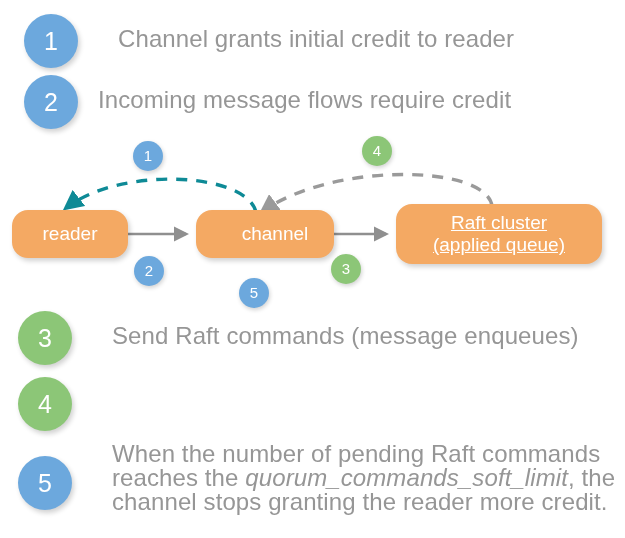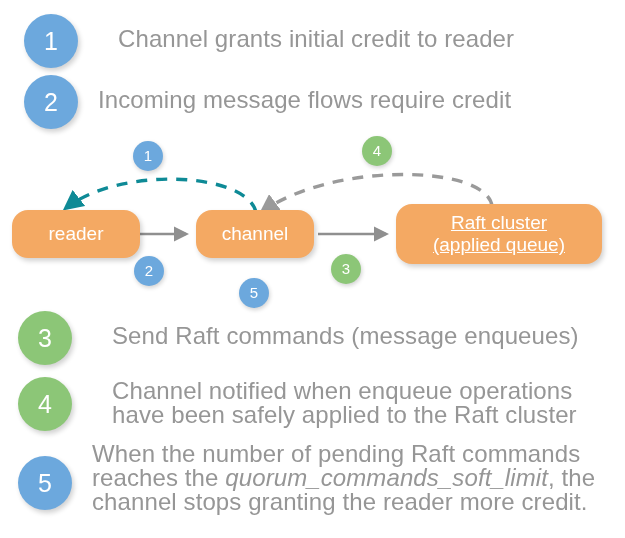--- a/index.html
+++ b/index.html
@@ -61,22 +61,22 @@
     border-radius: 16px;
     color: #ffffff;
     display: flex;
     align-items: center;
     justify-content: center;
     text-align: center;
     font-size: 19px;
     line-height: 22px;
     box-shadow: 2px 3px 5px rgba(0,0,0,0.18);
   }
-  #node-reader  { left: 12px;  top: 82px; width: 128px; height: 48px; }
-  #node-channel { left: 196px; top: 82px; width: 118px; height: 48px; }
+  #node-reader  { left: 12px;  top: 82px; width: 116px; height: 48px; }
+  #node-channel { left: 196px; top: 82px; width: 118px; height: 48px; padding-left: 20px; }
   #node-raft    { left: 396px; top: 76px; width: 206px; height: 60px; text-decoration: underline; }
 
   .chip {
     position: absolute;
     width: 30px;
     height: 30px;
     border-radius: 50%;
     color: #ffffff;
     font-size: 15px;
     line-height: 30px;
@@ -159,21 +159,20 @@
   <div class="chip blue" id="chip-5">5</div>
 </div>
 
 <div class="legend-row" style="left:18px; top:311px; width:590px;">
   <div class="bullet green">3</div>
   <div class="legend-text" style="margin-left:40px; margin-top:13px;">Send Raft commands (message enqueues)</div>
 </div>
 
 <div class="legend-row" style="left:18px; top:377px; width:590px;">
   <div class="bullet green">4</div>
-  <div class="legend-text" style="margin-left:40px; margin-top:2px; width:470px;">Channel notified when enqueue operations have been safely applied to the Raft cluster</div>
 </div>
 
 <div class="legend-row" style="left:18px; top:442px; width:600px;">
   <div class="bullet blue" style="margin-top:14px;">5</div>
-  <div class="legend-text" style="margin-left:20px; margin-top:0px; width:546px;">
+  <div class="legend-text" style="margin-left:40px; margin-top:0px; width:546px;">
     <span>When the number of pending Raft commands reaches the </span><em>quorum_commands_soft_limit</em><span>, the channel stops granting the reader more credit.</span>
   </div>
 </div>
 
 </body></html>

